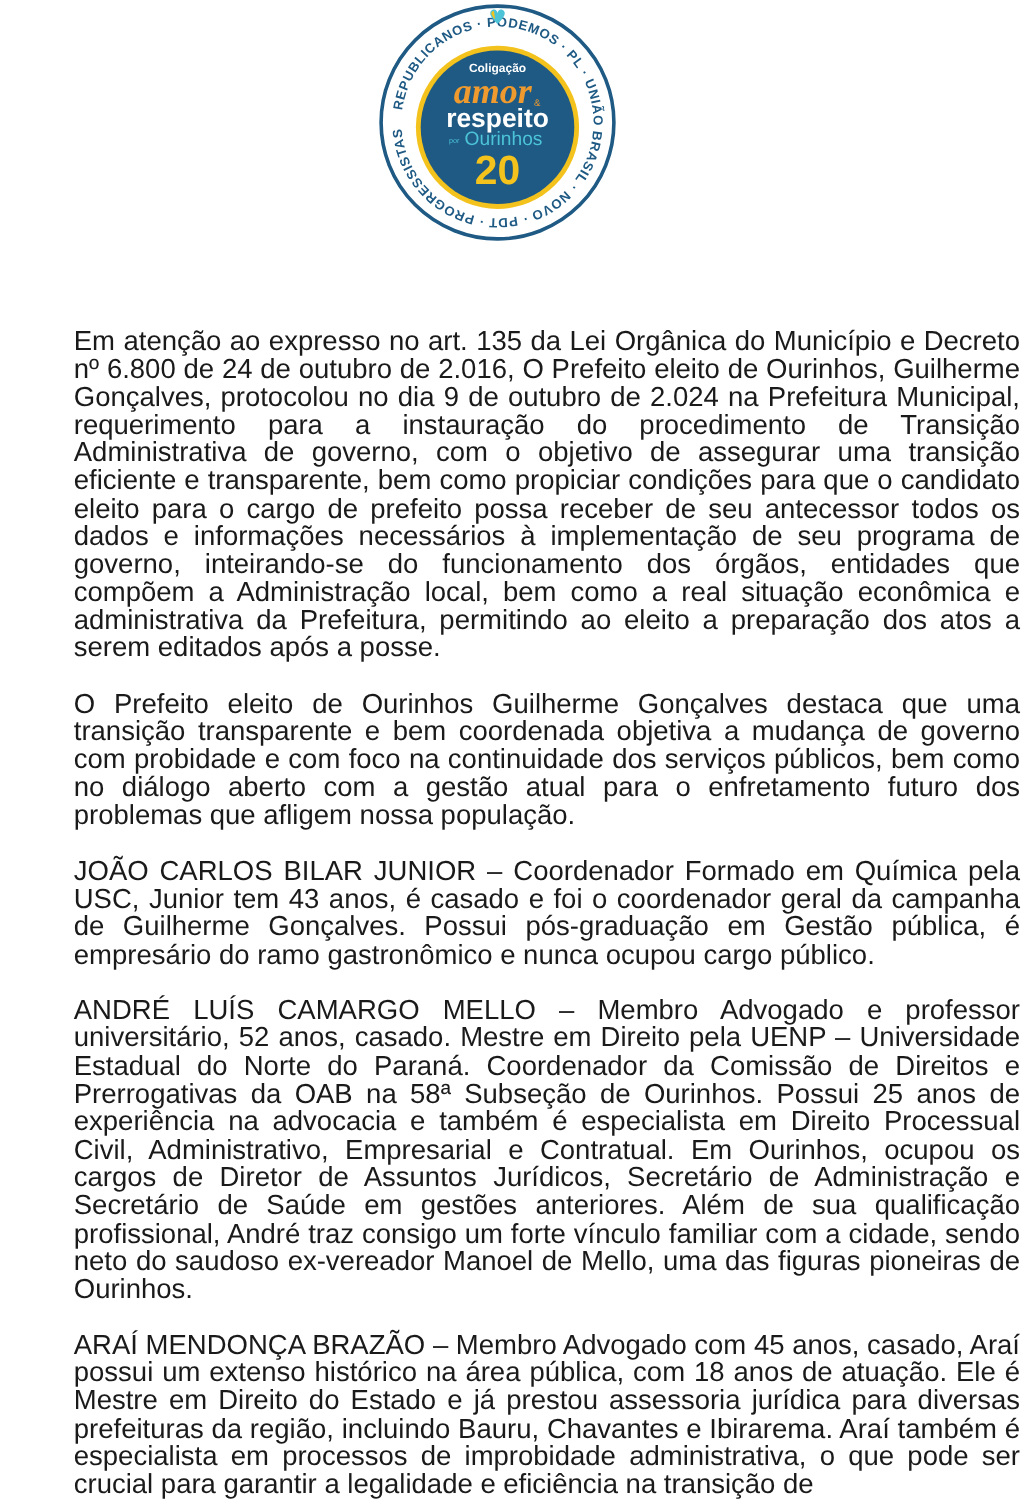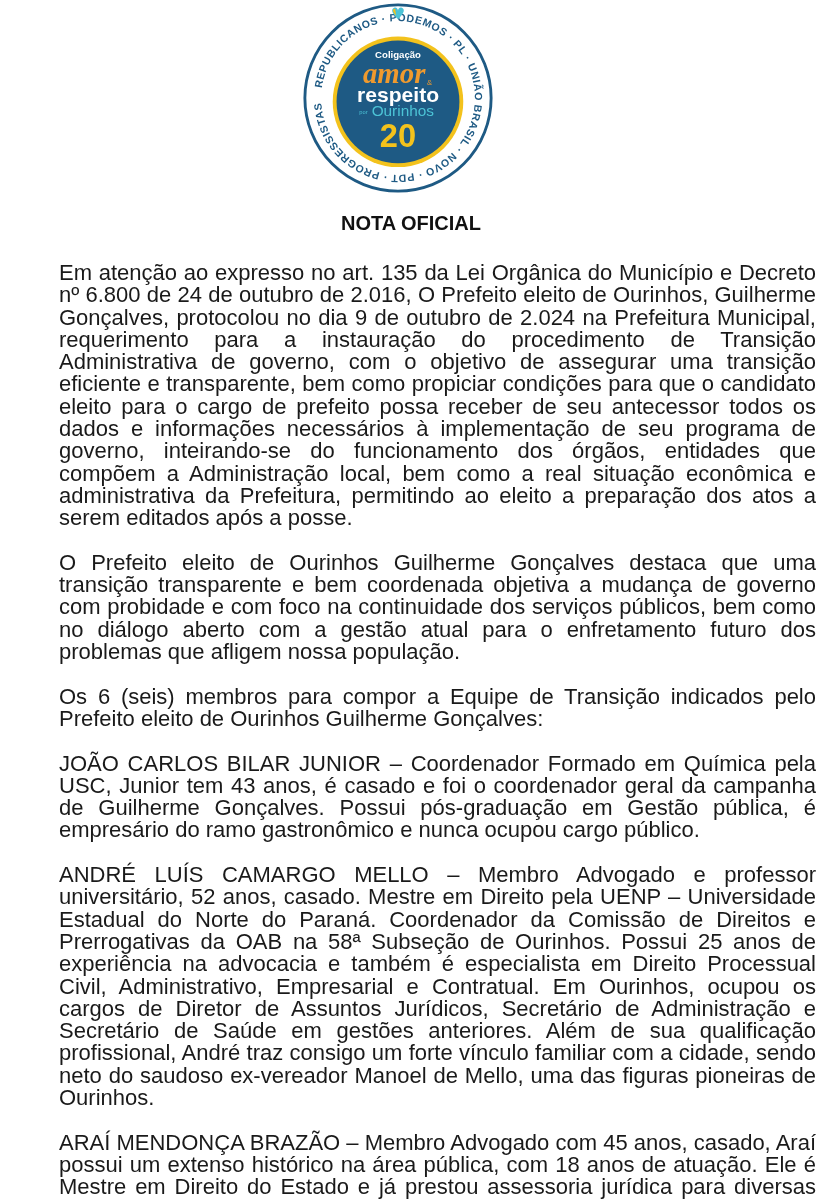--- a/index.html
+++ b/index.html
@@ -42,23 +42,21 @@
     <circle cx="100" cy="104" r="64" fill="#1e5a84"></circle>
     <text x="100" y="58" text-anchor="middle" font-family="Liberation Sans, sans-serif" font-weight="bold" font-size="10" fill="#ffffff">Coligação</text>
     <text x="96" y="84" text-anchor="middle" font-family="Liberation Serif, serif" font-style="italic" font-weight="bold" font-size="30" fill="#ef9a2e">amor</text>
     <text x="133" y="86" text-anchor="middle" font-family="Liberation Sans, sans-serif" font-size="8" fill="#ef9a2e">&amp;</text>
     <text x="100" y="104" text-anchor="middle" font-family="Liberation Sans, sans-serif" font-weight="bold" font-size="22" fill="#ffffff">respeito</text>
     <text x="64" y="117" text-anchor="middle" font-family="Liberation Sans, sans-serif" font-size="6" fill="#4cc3d6">por</text>
     <text x="105" y="119" text-anchor="middle" font-family="Liberation Sans, sans-serif" font-size="16" fill="#4cc3d6">Ourinhos</text>
     <text x="100" y="151" text-anchor="middle" font-family="Liberation Sans, sans-serif" font-weight="bold" font-size="34" fill="#f3c21c">20</text>
   </svg>
 
-  <div class="title">NOTA OFICIAL</div>
 
   <div class="body">
     <p>Em atenção ao expresso no art. 135 da Lei Orgânica do Município e Decreto nº 6.800 de 24 de outubro de 2.016, O Prefeito eleito de Ourinhos, Guilherme Gonçalves, protocolou no dia 9 de outubro de 2.024 na Prefeitura Municipal, requerimento para a instauração do procedimento de Transição Administrativa de governo, com o objetivo de assegurar uma transição eficiente e transparente, bem como propiciar condições para que o candidato eleito para o cargo de prefeito possa receber de seu antecessor todos os dados e informações necessários à implementação de seu programa de governo, inteirando-se do funcionamento dos órgãos, entidades que compõem a Administração local, bem como a real situação econômica e administrativa da Prefeitura, permitindo ao eleito a preparação dos atos a serem editados após a posse.</p>
     <p>O Prefeito eleito de Ourinhos Guilherme Gonçalves destaca que uma transição transparente e bem coordenada objetiva a mudança de governo com probidade e com foco na continuidade dos serviços públicos, bem como no diálogo aberto com a gestão atual para o enfretamento futuro dos problemas que afligem nossa população.</p>
-    <p>Os 6 (seis) membros para compor a Equipe de Transição indicados pelo Prefeito eleito de Ourinhos Guilherme Gonçalves:</p>
     <p>JOÃO CARLOS BILAR JUNIOR – Coordenador Formado em Química pela USC, Junior tem 43 anos, é casado e foi o coordenador geral da campanha de Guilherme Gonçalves. Possui pós-graduação em Gestão pública, é empresário do ramo gastronômico e nunca ocupou cargo público.</p>
     <p>ANDRÉ LUÍS CAMARGO MELLO – Membro Advogado e professor universitário, 52 anos, casado. Mestre em Direito pela UENP – Universidade Estadual do Norte do Paraná. Coordenador da Comissão de Direitos e Prerrogativas da OAB na 58ª Subseção de Ourinhos. Possui 25 anos de experiência na advocacia e também é especialista em Direito Processual Civil, Administrativo, Empresarial e Contratual. Em Ourinhos, ocupou os cargos de Diretor de Assuntos Jurídicos, Secretário de Administração e Secretário de Saúde em gestões anteriores. Além de sua qualificação profissional, André traz consigo um forte vínculo familiar com a cidade, sendo neto do saudoso ex-vereador Manoel de Mello, uma das figuras pioneiras de Ourinhos.</p>
     <p>ARAÍ MENDONÇA BRAZÃO – Membro Advogado com 45 anos, casado, Araí possui um extenso histórico na área pública, com 18 anos de atuação. Ele é Mestre em Direito do Estado e já prestou assessoria jurídica para diversas prefeituras da região, incluindo Bauru, Chavantes e Ibirarema. Araí também é especialista em processos de improbidade administrativa, o que pode ser crucial para garantir a legalidade e eficiência na transição de</p>
   </div>
 </div>
 
 </body></html>

